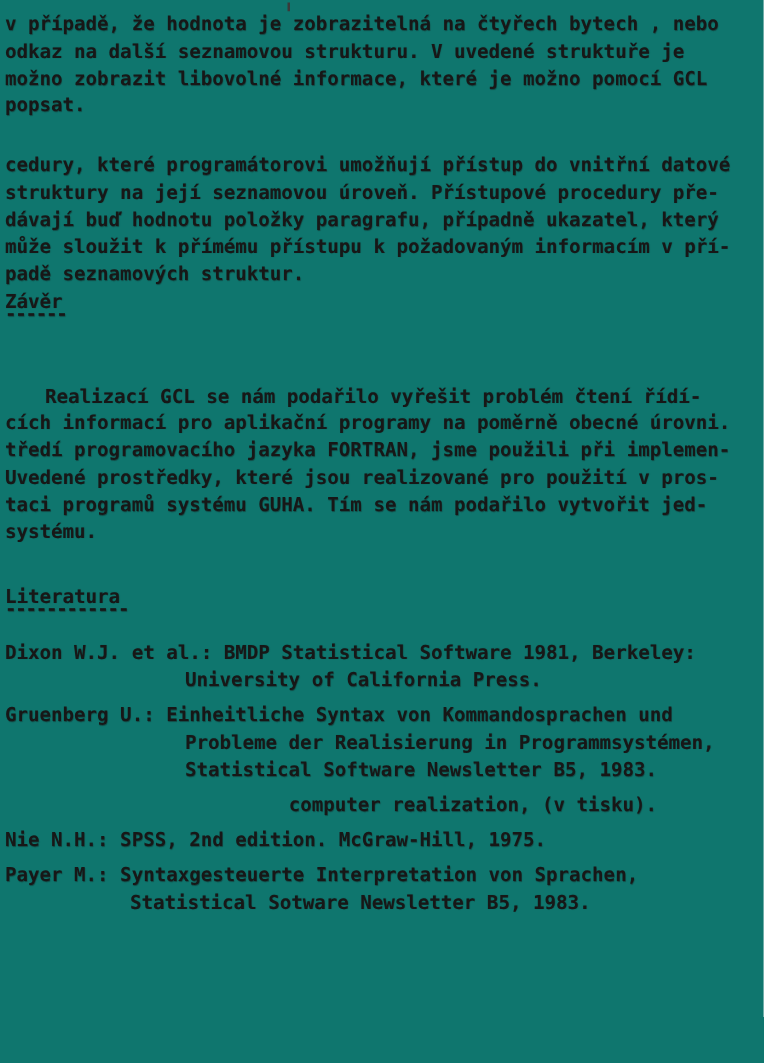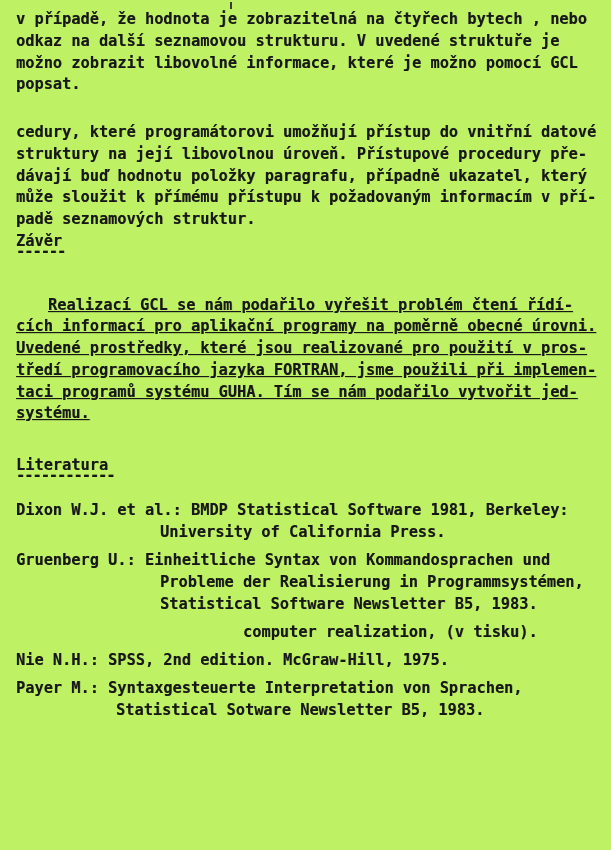--- a/index.html
+++ b/index.html
@@ -1,42 +1,42 @@
 <!DOCTYPE html>
 <html><head>
 <meta charset="utf-8">
 <style>
   html, body { margin: 0; padding: 0; background: #ffffff; }
   .page {
     position: relative;
     width: 611px;
     height: 850px;
     box-sizing: border-box;
-    background: #bef264;
-    padding: 9px 6px 0 16px;
+    background: #0f766e;
+    padding: 9px 6px 0 4px;
     font-family: "DejaVu Sans Mono", "Liberation Mono", monospace;
     font-size: 15.3px;
     line-height: 21.75px;
     font-weight: bold;
     color: #171717;
     text-shadow: 0.4px 0.4px 0.6px rgba(25,25,25,0.45);
     overflow: hidden;
   }
   .line { white-space: pre; }
   .indent1 { text-indent: 32px; }
   .heading-block { }
   .dashes {
     line-height: 10px;
     margin-top: -7px;
     letter-spacing: -1px;
     white-space: pre;
   }
   .mt-p2   { margin-top: 26px; }
   .mt-zaver{ }
-  .mt-p3   { margin-top: 39px; text-decoration: underline; }
+  .mt-p3   { margin-top: 51px; }
   .mt-lit  { margin-top: 30px; }
   .mt-refs { margin-top: 19px; }
   .ref { margin-bottom: 6px; line-height: 22px; }
   .ind-a { padding-left: 144px; } 
   .ind-b { padding-left: 227px; } 
   .ind-c { padding-left: 100px; } 
   .speck {
     position: absolute;
     left: 230px; top: 2px;
     width: 2px; height: 7px;
@@ -51,36 +51,36 @@
 
   <div class="para">
     <div class="line">v případě, že hodnota je zobrazitelná na čtyřech bytech , nebo</div>
     <div class="line">odkaz na další seznamovou strukturu. V uvedené struktuře je</div>
     <div class="line">možno zobrazit libovolné informace, které je možno pomocí GCL</div>
     <div class="line">popsat.</div>
   </div>
 
   <div class="para mt-p2">
     <div class="line">cedury, které programátorovi umožňují přístup do vnitřní datové</div>
-    <div class="line">struktury na její libovolnou úroveň. Přístupové procedury pře-</div>
+    <div class="line">struktury na její seznamovou úroveň. Přístupové procedury pře-</div>
     <div class="line">dávají buď hodnotu položky paragrafu, případně ukazatel, který</div>
     <div class="line">může sloužit k přímému přístupu k požadovaným informacím v pří-</div>
     <div class="line">padě seznamových struktur.</div>
   </div>
 
   <div class="heading-block mt-zaver">
     <div class="line">Závěr</div>
     <div class="dashes">------</div>
   </div>
 
   <div class="para mt-p3">
     <div class="line indent1">Realizací GCL se nám podařilo vyřešit problém čtení řídí-</div>
     <div class="line">cích informací pro aplikační programy na poměrně obecné úrovni.</div>
+    <div class="line">tředí programovacího jazyka FORTRAN, jsme použili při implemen-</div>
     <div class="line">Uvedené prostředky, které jsou realizované pro použití v pros-</div>
-    <div class="line">tředí programovacího jazyka FORTRAN, jsme použili při implemen-</div>
     <div class="line">taci programů systému GUHA. Tím se nám podařilo vytvořit jed-</div>
     <div class="line">systému.</div>
   </div>
 
   <div class="heading-block mt-lit">
     <div class="line">Literatura</div>
     <div class="dashes">------------</div>
   </div>
 
   <div class="refs mt-refs">

